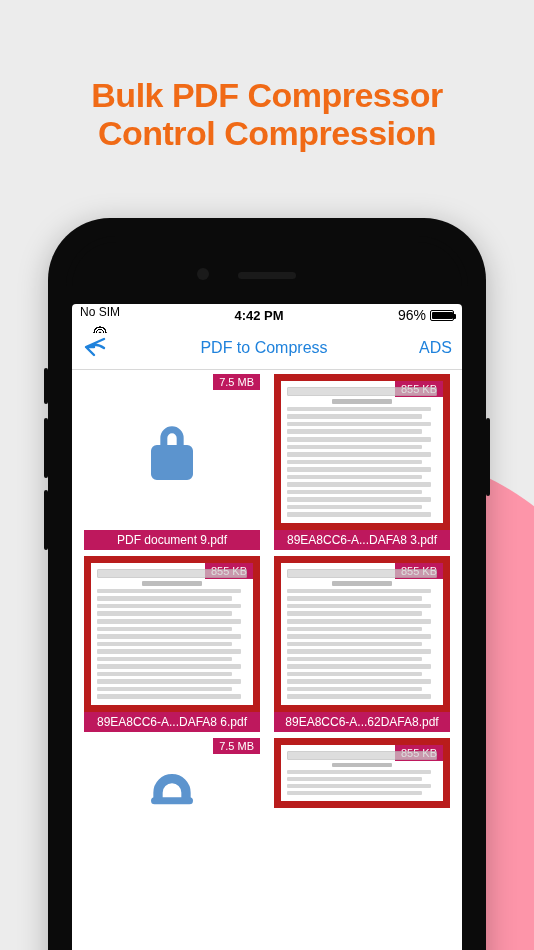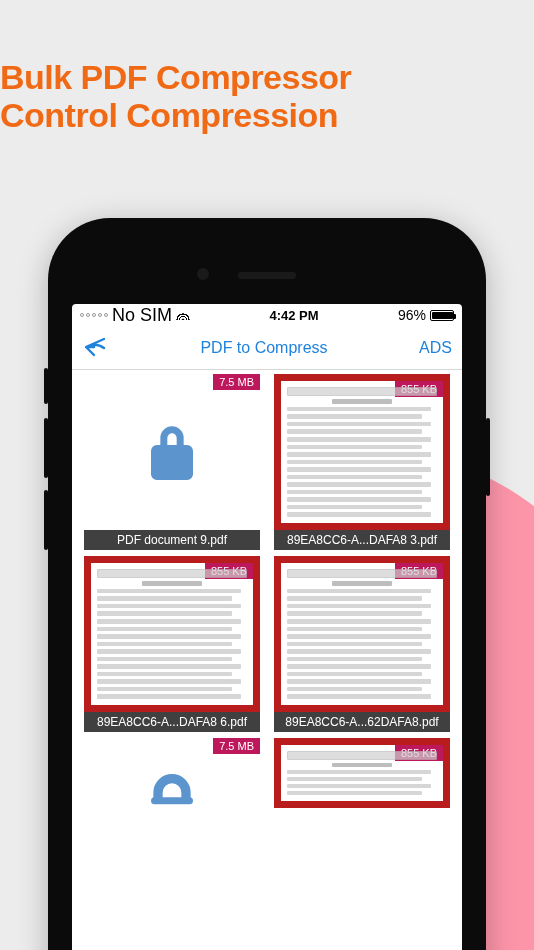--- a/index.html
+++ b/index.html
@@ -13,22 +13,22 @@
   bottom: -200px;
   width: 640px;
   height: 700px;
   background: #fd95a9;
   border-radius: 50% 50% 0 0 / 60% 60% 0 0;
   transform: rotate(0deg);
 }
 
 .headline {
   position: absolute;
-  top: 58px; left: 0; right: 0;
-  text-align: left;
+  top: 76px; left: 0; right: 0;
+  text-align: center;
   font-weight: 800;
   font-size: 34px;
   line-height: 1.12;
   color: #f06a16;
   letter-spacing: -0.5px;
 }
 
 
 .phone {
   position: absolute;
@@ -70,21 +70,21 @@
 .cam     { position:absolute; top:26px; left:calc(50% - 70px); width:12px; height:12px; background:#1a1a1a; border-radius:50%;}
 
 
 .statusbar {
   height: 22px;
   display: flex; align-items: center;
   font-size: 12px;
   padding: 0 8px;
   color:#000;
 }
-.sb-left { display:flex; align-items:center; gap:4px; font-size:18px; color:#000;}
+.sb-left { display:flex; align-items:center; gap:4px; font-size:12px; color:#000;flex-direction:column;}
 .sb-dots { display:flex; gap:2px; align-items:flex-end;}
 .sb-dots i { width:4px; height:4px; border:1px solid #999; border-radius:50%; display:block;}
 .sb-center { flex:1; text-align:center; font-weight:600; font-size:13px;}
 .sb-right { display:flex; align-items:center; gap:4px; font-size:14px;}
 .sb-batt  { width:24px; height:11px; border:1px solid #000; border-radius:2px; position:relative;}
 .sb-batt::after{content:""; position:absolute; right:-3px; top:3px; width:2px; height:5px; background:#000; border-radius:0 1px 1px 0;}
 .sb-batt i{position:absolute; left:1px; top:1px; bottom:1px; width:95%; background:#000; border-radius:1px;}
 .wifi-icon { width:14px; height:10px; position:relative; }
 .wifi-icon::before{content:""; position:absolute; inset:0;
   background:
@@ -125,21 +125,21 @@
   position:relative;
   overflow:hidden;
   display:flex; align-items:center; justify-content:center;
 }
 .tile .size {
   position:absolute; top:0; right:0;
   background:#be185d; color:#fff;
   font-size:11px; padding:2px 6px;
 }
 .tile .fname {
-  background:#404040; color:#fff;
+  background:#be185d; color:#fff;
   font-size:12px; padding:3px 6px;
   white-space:nowrap; overflow:hidden; text-overflow:ellipsis;
   text-align:center;
 }
 
 .tile.locked .thumb { border:none;}
 .lock { color:#5c94ce; }
 .lock svg { width:56px; height:68px; display:block; }
 
 .doc-lines {

